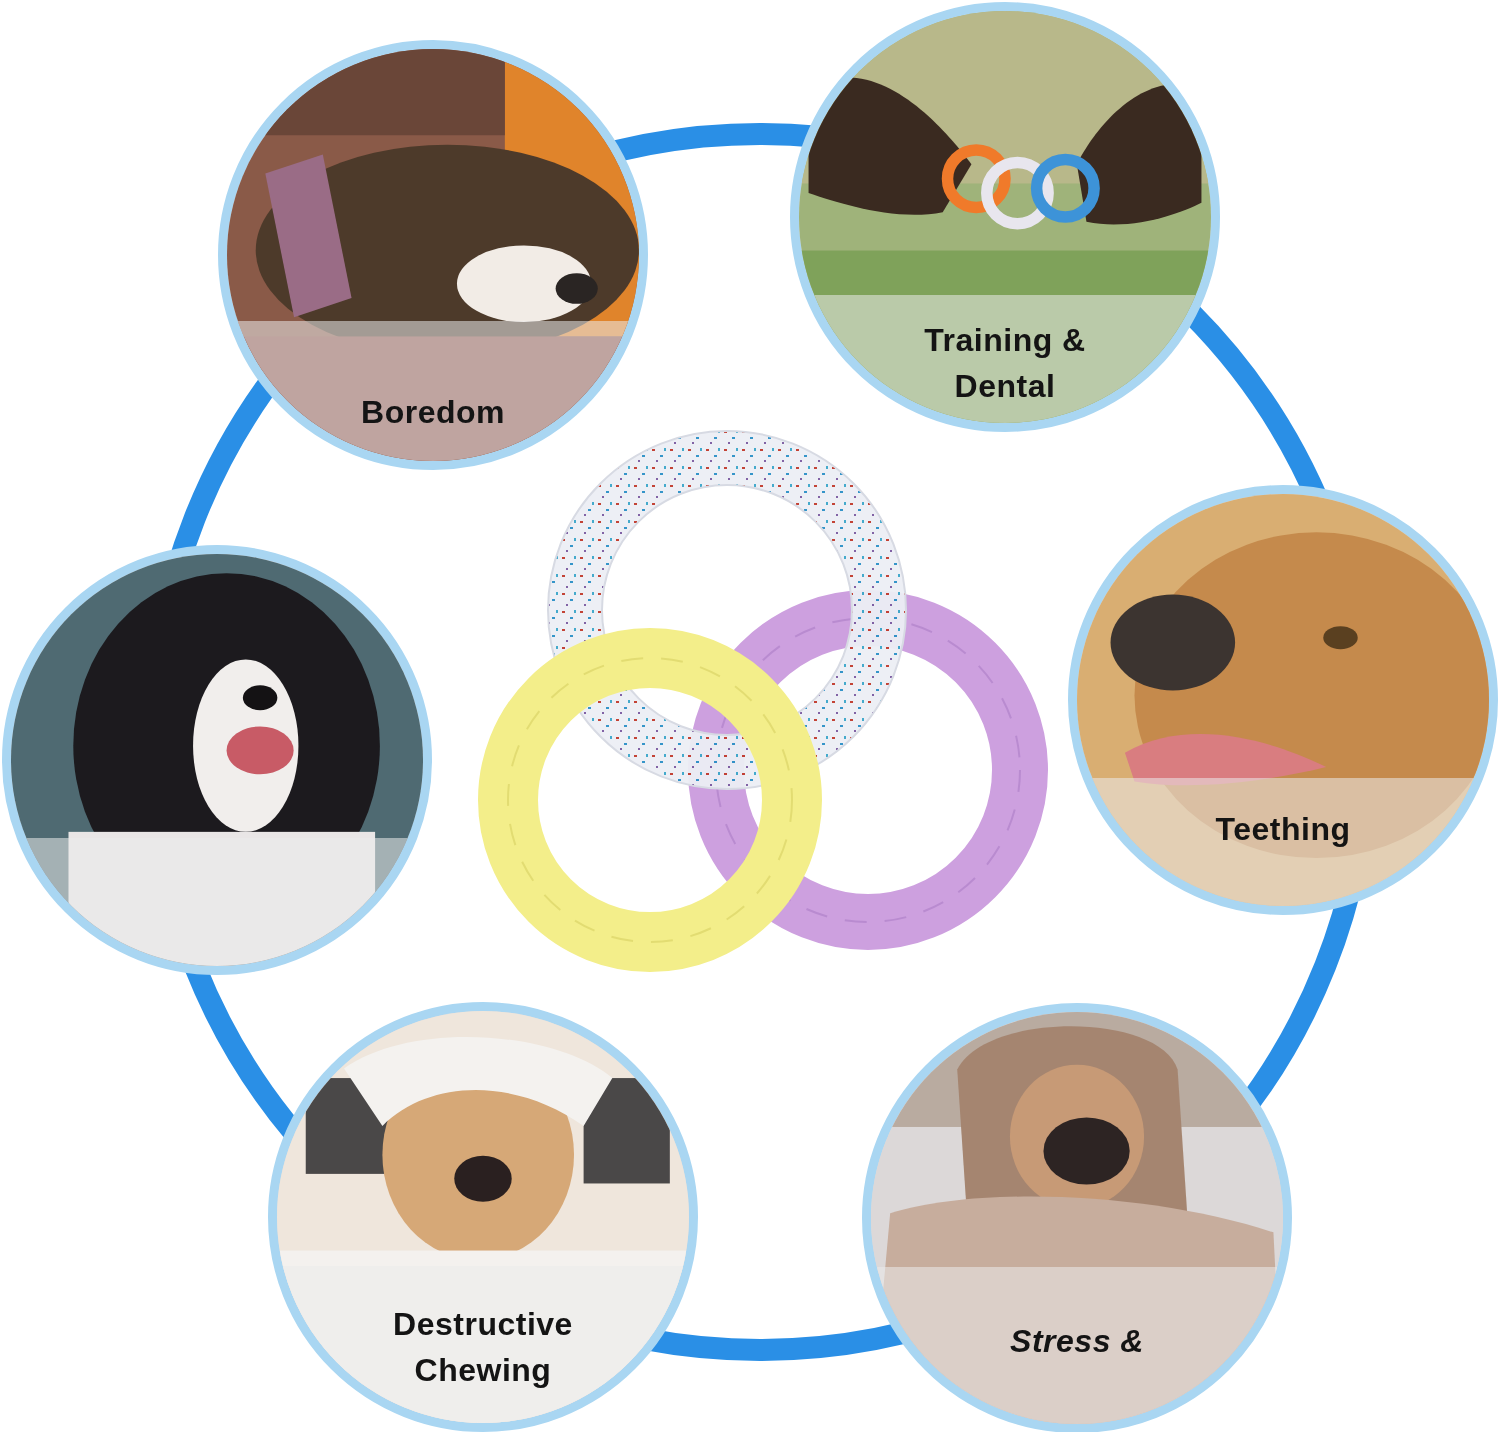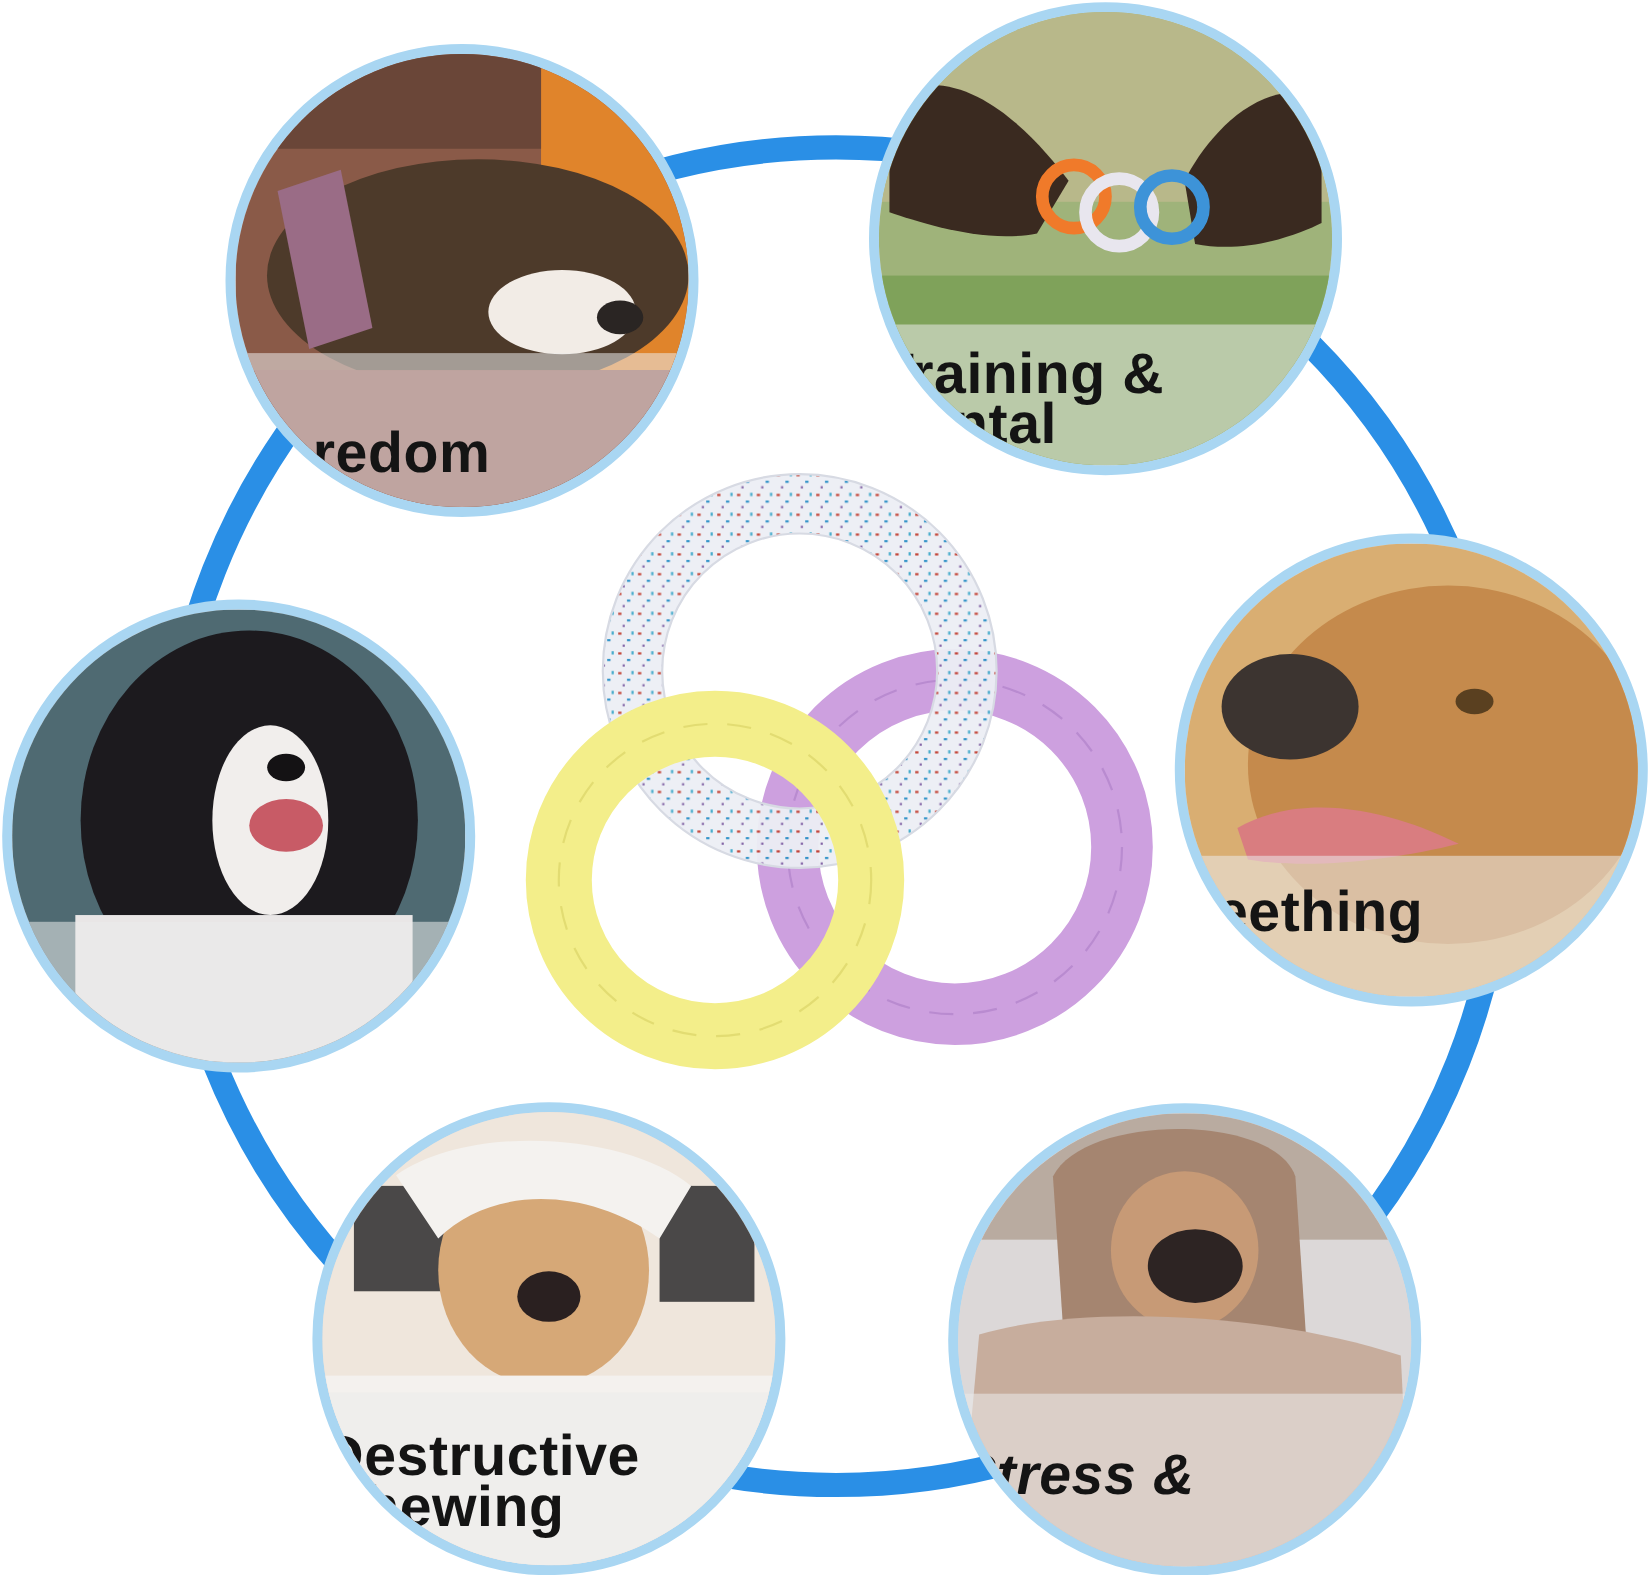--- a/index.html
+++ b/index.html
@@ -3,22 +3,22 @@
 <meta charset="utf-8">
 <style>
   html, body { margin:0; padding:0; background:#ffffff; }
   body { width:1500px; height:1432px; position:relative; overflow:hidden; font-family:"Liberation Sans", sans-serif; }
   .stage { position:absolute; left:0; top:0; width:1500px; height:1432px; }
   .big-ring { position:absolute; left:0; top:0; }
   .badge { position:absolute; width:430px; height:430px; border-radius:50%; overflow:hidden;
            box-sizing:border-box; border:9px solid #a9d6f2; background:#ddd; }
   .badge .photo { position:absolute; inset:0; }
   .badge .band { position:absolute; left:0; right:0; bottom:0; height:34%; background:rgba(235,235,235,0.55); }
-  .badge .label { position:absolute; left:0; right:0; color:#141414; font-weight:bold;
-                  font-size:52px; line-height:46px; letter-spacing:0.5px; }
+  .badge .label { position:absolute; left:0; right:0; text-align:center; color:#141414; font-weight:bold;
+                  font-size:32px; line-height:46px; letter-spacing:0.5px; }
   .toys { position:absolute; left:470px; top:410px; width:600px; height:580px; }
 </style>
 </head>
 <body>
 
 <div class="stage">
 
   <svg class="big-ring" width="1500" height="1432">
     <circle cx="760" cy="742" r="608" fill="none" stroke="#2a8fe6" stroke-width="22"></circle>
   </svg>
@@ -38,21 +38,21 @@
     <circle cx="398" cy="360" r="152" fill="none" stroke="#b98bd0" stroke-width="2" stroke-dasharray="22 18"></circle>
 
     <circle cx="257" cy="200" r="152" fill="none" stroke="url(#speck)" stroke-width="54" opacity="0.95"></circle>
     <circle cx="257" cy="200" r="179" fill="none" stroke="#d7dae3" stroke-width="2"></circle>
     <circle cx="257" cy="200" r="125" fill="none" stroke="#d7dae3" stroke-width="2"></circle>
 
     <circle cx="180" cy="390" r="142" fill="none" stroke="#f3ee8a" stroke-width="60"></circle>
     <circle cx="180" cy="390" r="142" fill="none" stroke="#e2dc72" stroke-width="2" stroke-dasharray="22 18"></circle>
   </svg>
 
-  <div class="badge" style="left:205px; top:40px;">
+  <div class="badge" style="left:218px; top:40px;">
     <svg class="photo" viewBox="0 0 430 430" preserveAspectRatio="none">
       <rect width="430" height="430" fill="#8a5a48"></rect>
       <rect x="290" y="0" width="140" height="300" fill="#e0842b"></rect>
       <rect x="0" y="0" width="290" height="90" fill="#6a4638"></rect>
       <ellipse cx="230" cy="210" rx="200" ry="110" fill="#4d3a2a"></ellipse>
       <ellipse cx="310" cy="245" rx="70" ry="40" fill="#f2ece6"></ellipse>
       <ellipse cx="365" cy="250" rx="22" ry="16" fill="#2a2523"></ellipse>
       <path d="M40 130 L100 110 L130 260 L70 280 Z" fill="#9a6c86"></path>
       <rect x="0" y="300" width="430" height="130" fill="#8b4f45"></rect>
     </svg>
@@ -99,21 +99,21 @@
       <rect width="430" height="430" fill="#4f6a72"></rect>
       <ellipse cx="225" cy="200" rx="160" ry="180" fill="#1c1a1e"></ellipse>
       <ellipse cx="245" cy="200" rx="55" ry="90" fill="#f1eeec"></ellipse>
       <ellipse cx="260" cy="150" rx="18" ry="13" fill="#141214"></ellipse>
       <ellipse cx="260" cy="205" rx="35" ry="25" fill="#c85b66"></ellipse>
       <rect x="60" y="290" width="320" height="140" fill="#e9e6e6"></rect>
     </svg>
     <div class="band" style="height:31%;"></div>
   </div>
 
-  <div class="badge" style="left:284px; top:1002px;">
+  <div class="badge" style="left:268px; top:1002px;">
     <svg class="photo" viewBox="0 0 430 430" preserveAspectRatio="none">
       <rect width="430" height="430" fill="#efe6dc"></rect>
       <rect x="30" y="70" width="90" height="100" fill="#4a4848"></rect>
       <rect x="320" y="70" width="90" height="110" fill="#4a4848"></rect>
       <ellipse cx="210" cy="150" rx="100" ry="110" fill="#d6a877"></ellipse>
       <ellipse cx="215" cy="175" rx="30" ry="24" fill="#2a2020"></ellipse>
       <path d="M70 60 C140 10 290 20 350 70 L320 120 C250 70 160 70 110 120 Z" fill="#f4f2ef"></path>
       <rect x="0" y="250" width="430" height="180" fill="#f4f1ee"></rect>
     </svg>
     <div class="band" style="height:38%;"></div>

